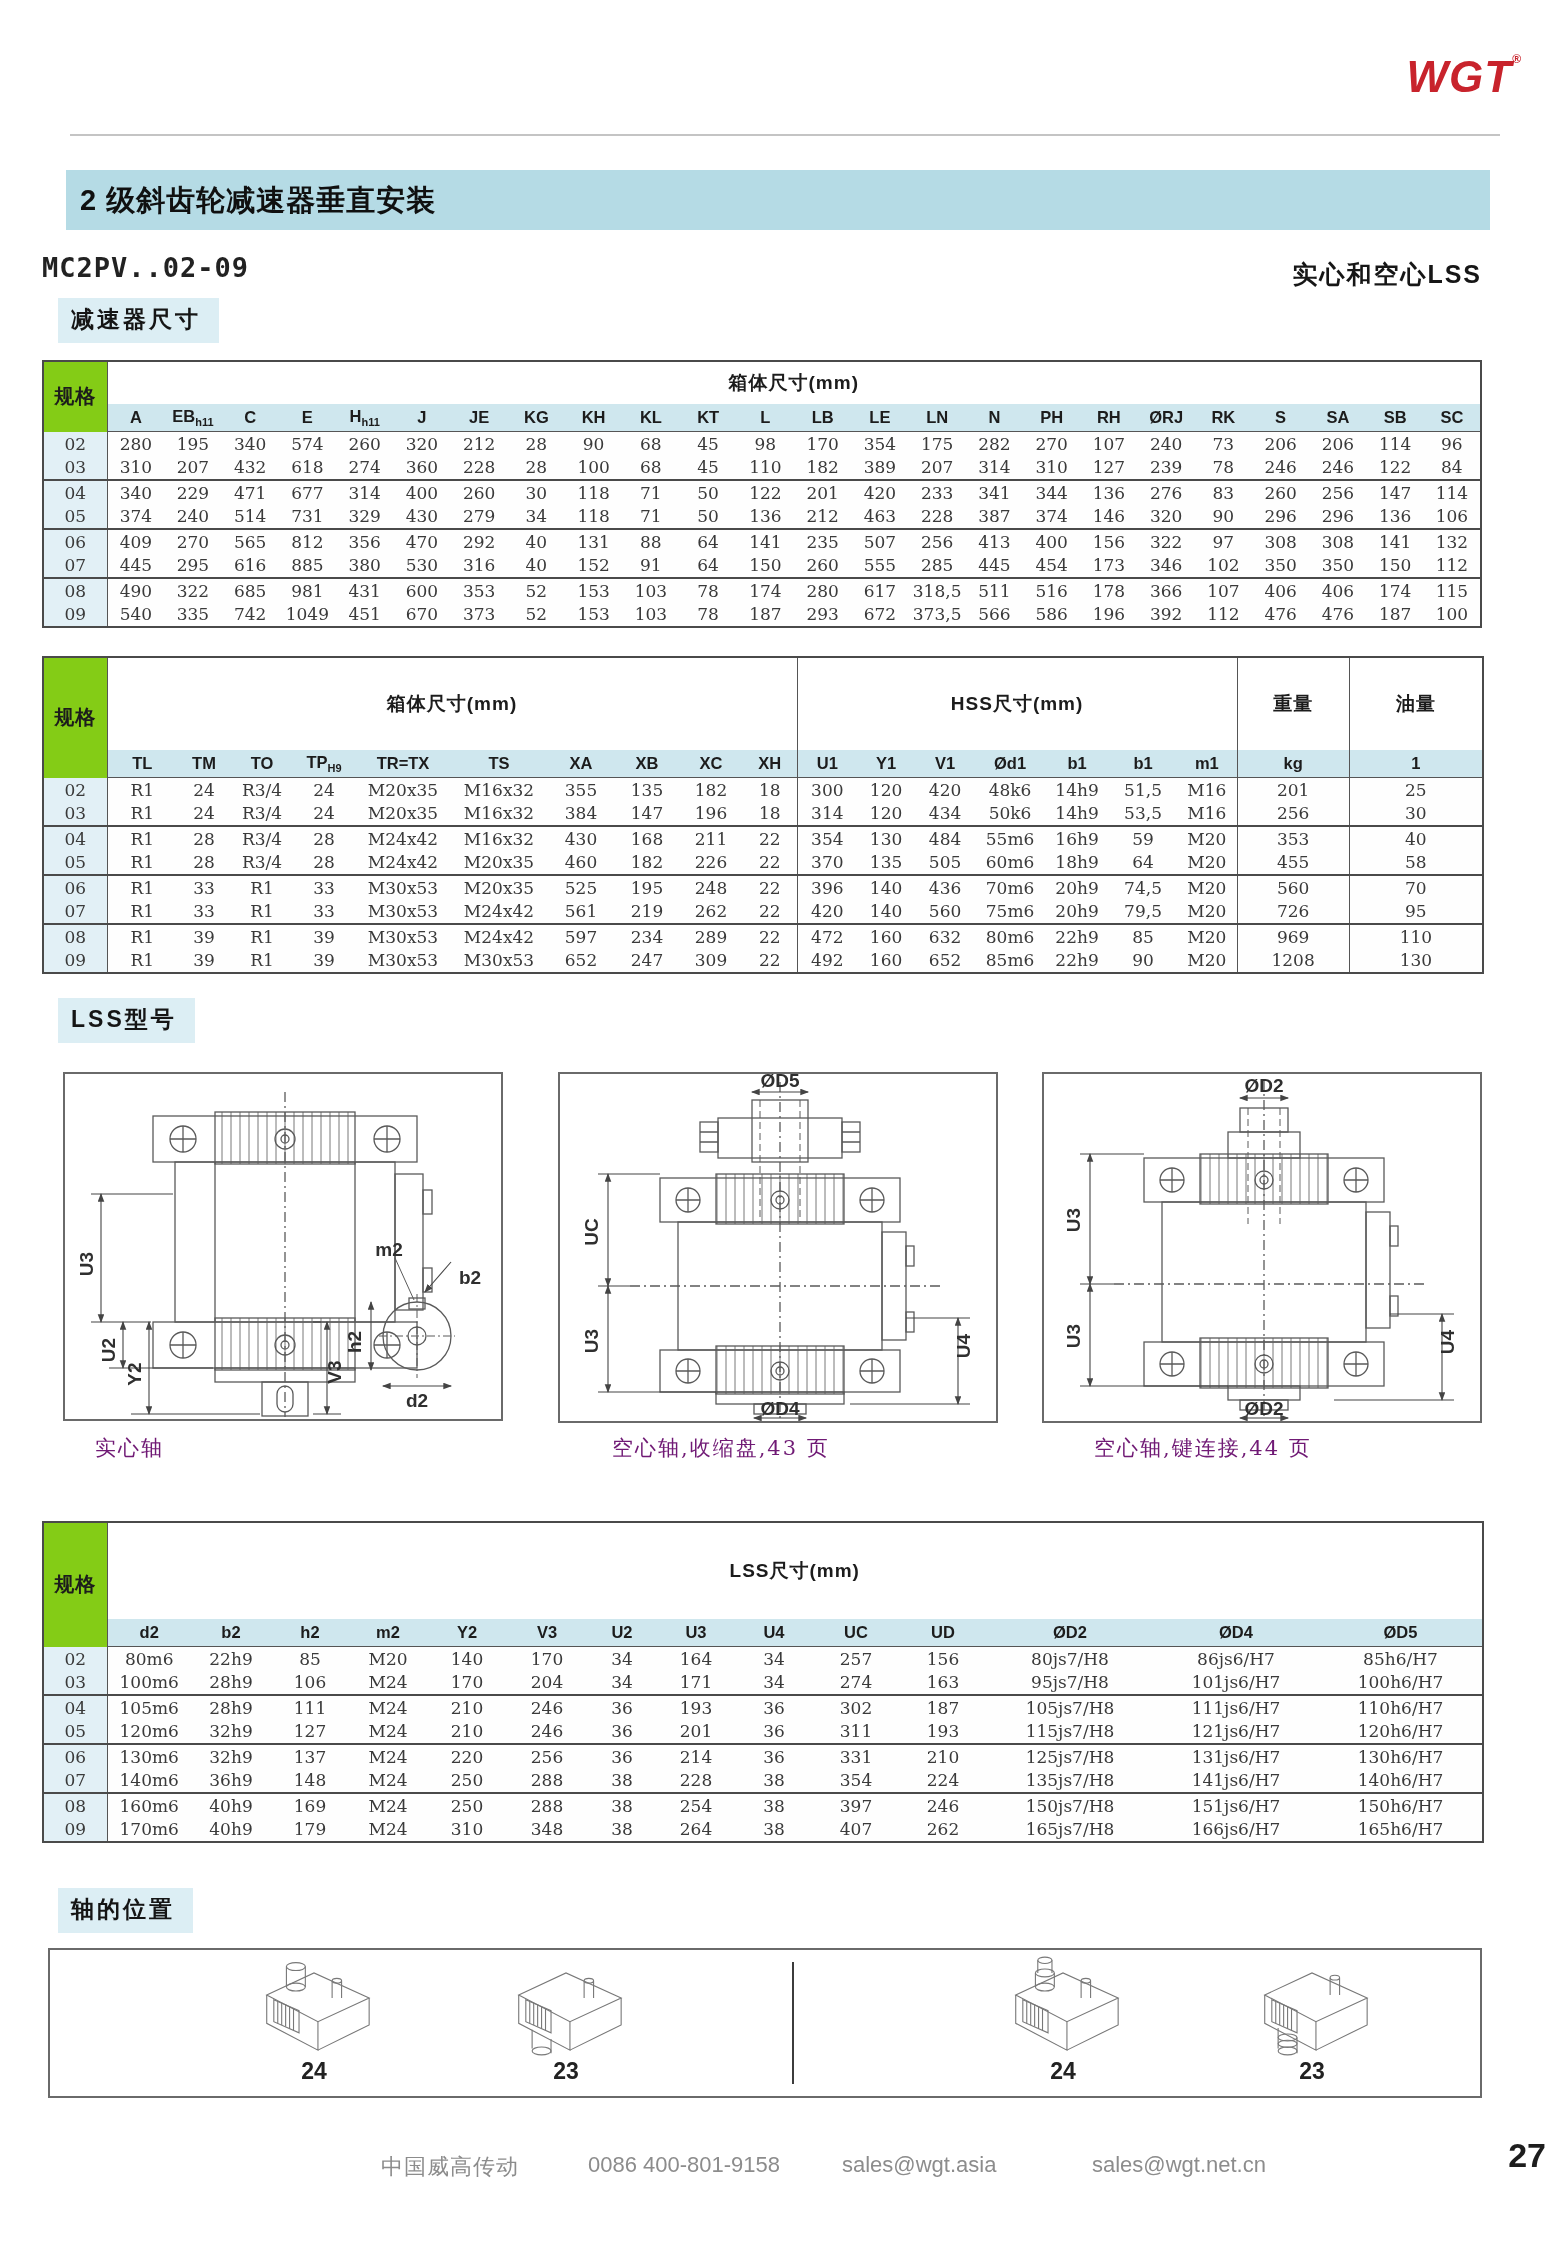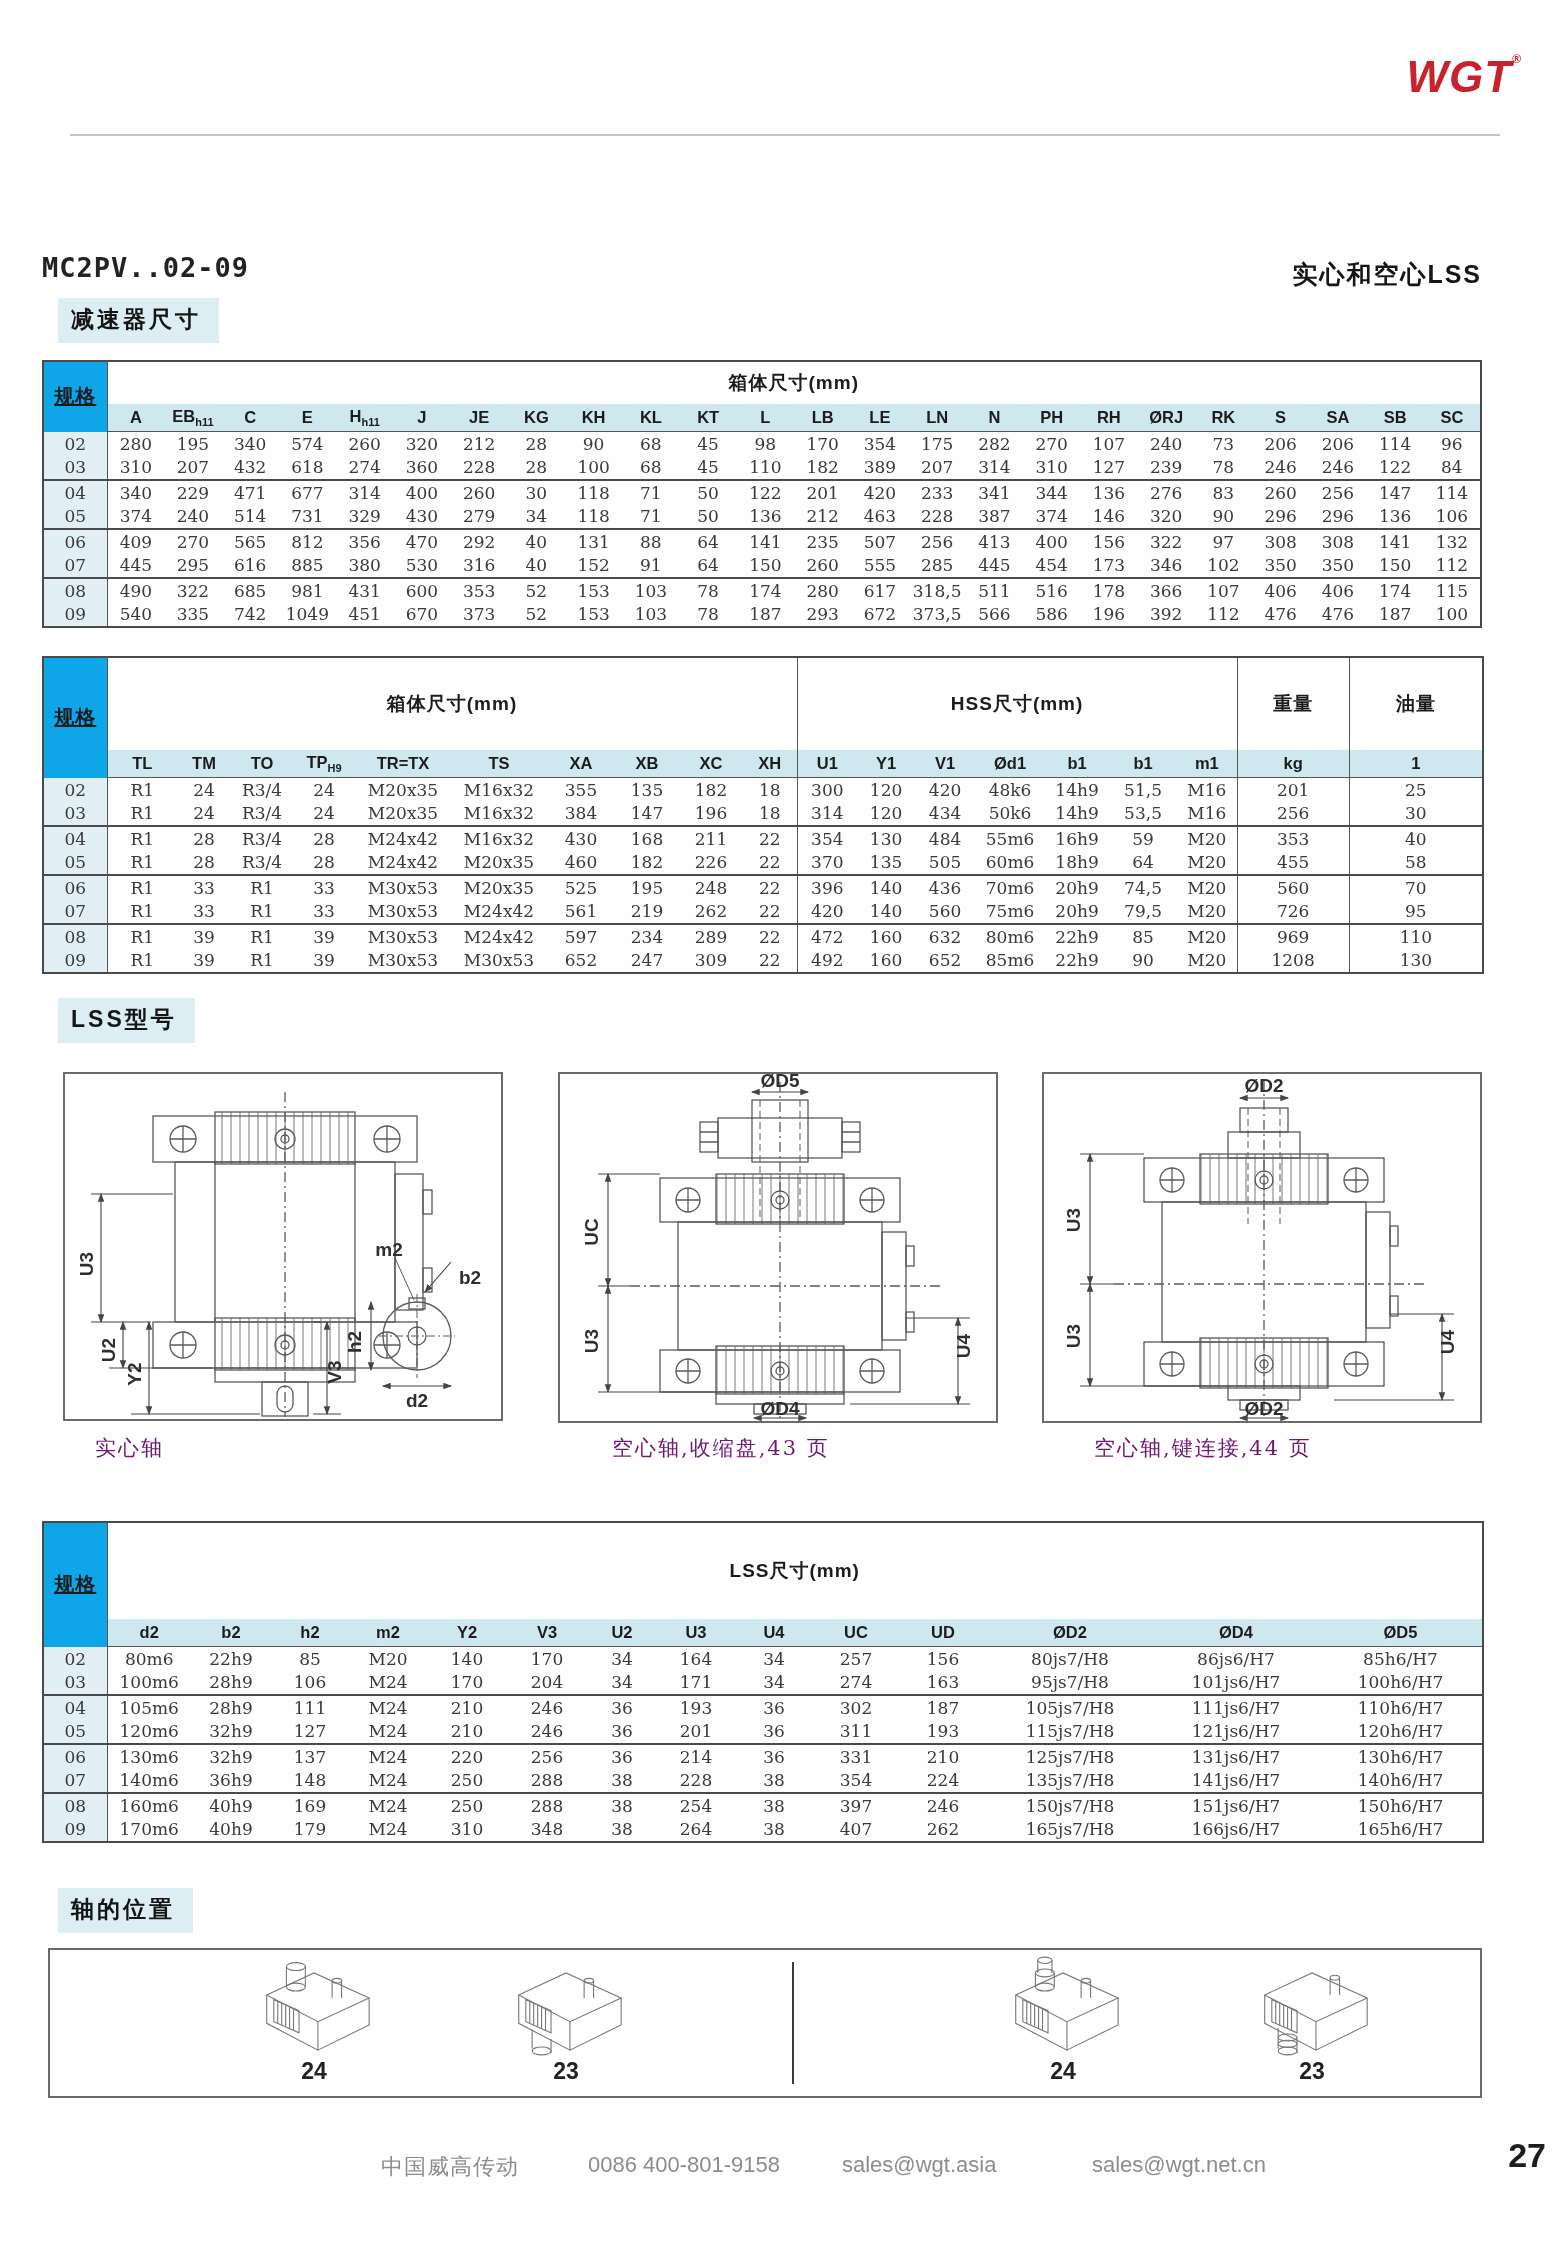--- a/index.html
+++ b/index.html
@@ -23,22 +23,22 @@
   
   .twrap{position:absolute;left:42px;width:1440px;}
   table.dtable{border-collapse:collapse;table-layout:fixed;width:100%;border:2px solid #4a4a4a;background:#fefefe;}
   table.dtable th,table.dtable td{padding:0;text-align:center;vertical-align:middle;
         white-space:nowrap;overflow:hidden;}
   .group-row th{font:bold 19px "Liberation Sans",sans-serif;color:#1c1c1c;background:#fff;letter-spacing:1px;}
   .group-row th:not(:first-child){border-left:1.5px solid #555;}
   [data-table="box1"] .group-row th{height:42px;}
   [data-table="box2"] .group-row th{height:92px;}
   [data-table="lss"]  .group-row th{height:96px;}
-  th.corner{background:#0ea5e9;vertical-align:bottom;padding-bottom:4px;border-right:1.5px solid #555;
-            font:bold 20px "Liberation Sans",sans-serif;text-decoration:underline;}
+  th.corner{background:#84cc16;vertical-align:bottom;padding-bottom:4px;border-right:1.5px solid #555;
+            font:bold 20px "Liberation Sans",sans-serif;}
   .head-row th{background:#cfe7ee;font:bold 16.5px "Liberation Sans",sans-serif;color:#1c1c1c;
                height:27px;border-bottom:1.5px solid #555;}
   .head-row th sub{font-size:11px;}
   table.dtable td{font:17px "DejaVu Serif",serif;color:#3a3a3a;height:23.5px;}
   td.spec{background:#e2f0f6;font:bold 17px "Liberation Sans",sans-serif;color:#1f1f1f;}
   tr.thick td{border-bottom:2px solid #4a4a4a;}
   .vb{border-left:1.5px solid #555;}
   
   .figbox{position:absolute;border:2px solid #6a6a6a;background:#fff;box-sizing:border-box;}
   .figcap{position:absolute;font:21px "DejaVu Serif",serif;color:#701a75;letter-spacing:2px;}
@@ -56,20 +56,21 @@
   .pagenum{position:absolute;top:2136px;right:20px;font:bold 34px "Liberation Sans",sans-serif;color:#1d1d1d;}
 </style>
 </head>
 <body>
 
 <div class="page">
 
   <div class="logo"><span>WGT</span><span class="reg">®</span></div>
   <div class="hrule"></div>
 
+  <div class="title-bar">2 级斜齿轮减速器垂直安装</div>
   <div class="model">MC2PV..02-09</div>
   <div class="subtitle">实心和空心LSS</div>
 
   <div class="sec-label" style="left:58px;top:298px;">减速器尺寸</div>
 
   <div class="twrap" style="top:360px;">
     <table class="dtable" data-table="box1">
         <colgroup>
           <col style="width: 64px;">
           <col>

